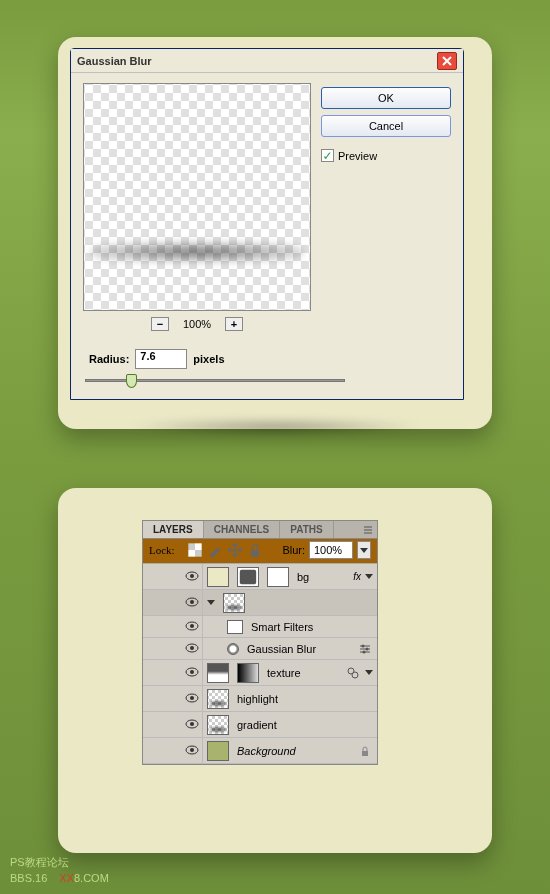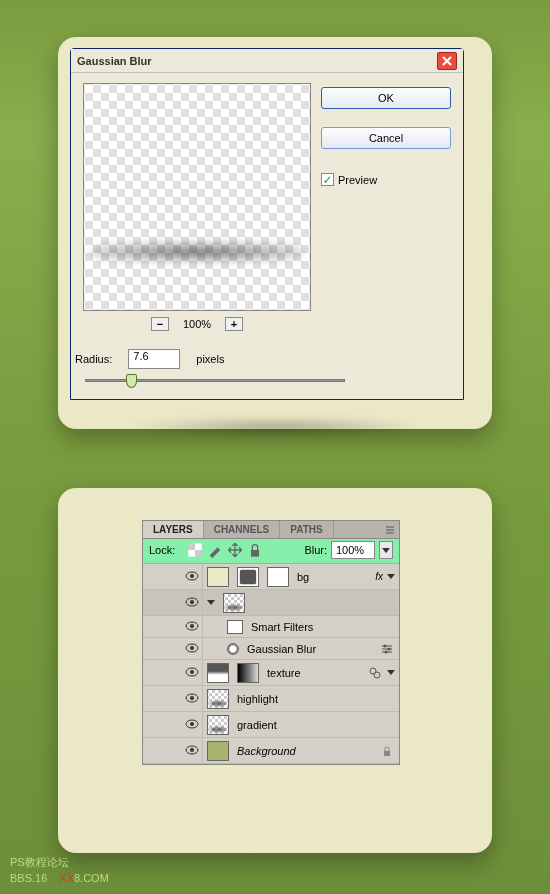--- a/index.html
+++ b/index.html
@@ -15,49 +15,49 @@
 .titlebar-title { font-weight: bold; color: #333; }
 .close-btn { width: 20px; height: 18px; background: #e74c3c; border: 1px solid #9a2b1c; border-radius: 2px; display: flex; align-items: center; justify-content: center; }
 .close-btn svg { width: 10px; height: 10px; }
 .dialog-body { padding: 10px 12px; display: flex; gap: 10px; }
 .preview-col { flex: 0 0 auto; }
 .preview-box { width: 228px; height: 228px; border: 1px solid #888; background: repeating-conic-gradient(#e0e0e0 0% 25%, #fff 0% 50%) 50% / 16px 16px; position: relative; }
 .shadow-smudge { position: absolute; left: 6px; right: 6px; top: 150px; height: 36px; background: radial-gradient(ellipse 100% 50% at center, rgba(0,0,0,0.5) 0%, rgba(0,0,0,0.2) 40%, transparent 70%); filter: blur(3px); border-radius: 50%; }
 .zoom-row { display: flex; align-items: center; justify-content: center; gap: 14px; margin-top: 6px; }
 .zoom-btn { width: 18px; height: 14px; border: 1px solid #888; background: #f0f0f0; display: flex; align-items: center; justify-content: center; font-weight: bold; }
 .zoom-val { font-size: 11px; }
-.right-col { flex: 1; display: flex; flex-direction: column; gap: 18px; align-items: stretch; padding-top: 4px; }
+.right-col { flex: 1; display: flex; flex-direction: column; gap: 6px; align-items: stretch; padding-top: 4px; }
 .ps-btn { height: 22px; border: 1px solid #7a96df; border-radius: 3px; background: linear-gradient(#fdfdfd, #e4e9f2); text-align: center; line-height: 20px; }
 .ps-btn.ok { border-color: #2a5db0; }
 .preview-check { display: flex; align-items: center; gap: 4px; margin-top: 6px; }
 .checkbox { width: 13px; height: 13px; border: 1px solid #888; background: #fff; display: flex; align-items: center; justify-content: center; }
 .checkmark { color: #2a9d4f; font-size: 12px; line-height: 1; }
-.radius-row { position: absolute; left: 4px; bottom: 30px; display: flex; align-items: center; gap: 16px; }
+.radius-row { position: absolute; left: 18px; bottom: 30px; display: flex; align-items: center; gap: 6px; font-weight: bold; }
 .radius-input { width: 52px; height: 20px; border: 1px solid #888; background: #fff; padding: 0 4px; }
 .slider { position: absolute; left: 14px; right: 14px; bottom: 14px; height: 6px; }
 .slider-track { width: 260px; height: 3px; background: #999; border: 1px solid #777; position: relative; }
 .slider-thumb { position: absolute; top: -6px; left: 40px; width: 11px; height: 14px; background: #d4e8b4; border: 1px solid #567a2a; border-radius: 2px 2px 50% 50%; }
 
 .card-shadow { position: absolute; left: 40px; right: 40px; bottom: -8px; height: 20px; background: radial-gradient(ellipse 60% 60% at center, rgba(0,0,0,0.35), transparent 70%); filter: blur(4px); }
 
 
-.layers-panel { position: absolute; left: 84px; top: 32px; width: 258px; background: #86efac; border: 1px solid #888; }
+.layers-panel { position: absolute; left: 84px; top: 32px; width: 236px; background: #a16207; border: 1px solid #888; }
 .panel-tabs { display: flex; background: #b8b4ac; border-bottom: 1px solid #888; }
 .tab { padding: 3px 10px; font-size: 10px; font-weight: bold; color: #555; background: #b8b4ac; border-right: 1px solid #999; }
 .tab.active { background: #d4d0c8; color: #222; }
 .menu-btn { margin-left: auto; width: 18px; display: flex; align-items: center; justify-content: center; }
 .menu-btn svg { width: 10px; height: 10px; }
 .blend-row { display: flex; align-items: center; gap: 4px; padding: 4px 6px; }
 .blend-select { flex: 0 0 115px; height: 18px; border: 1px solid #888; background: #fff; display: flex; align-items: center; padding: 0 4px; justify-content: space-between; }
 .dropdown-arrow { width: 0; height: 0; border-left: 4px solid transparent; border-right: 4px solid transparent; border-top: 5px solid #333; }
 .opacity-label { font-size: 11px; margin-left: 4px; }
 .opacity-field { width: 44px; height: 18px; border: 1px solid #888; background: #fff; display: flex; align-items: center; padding: 0 4px; }
 .triangle-btn { width: 14px; height: 18px; border: 1px solid #888; background: #e8e8e8; display: flex; align-items: center; justify-content: center; }
 .lock-row { display: flex; align-items: center; gap: 4px; padding: 2px 6px 4px; border-bottom: 1px solid #aaa; }
-.lock-label { margin-right: 8px; }
+.lock-label { margin-right: 8px; font-family: Liberation Serif, serif; }
 .lock-icon { width: 16px; height: 16px; display: flex; align-items: center; justify-content: center; color: #555; }
 .fill-label { margin-left: auto; }
 
 .layer-list { background: #d4d0c8; }
 .layer { display: flex; align-items: center; height: 26px; border-bottom: 1px solid #bbb; background: #d4d0c8; padding-left: 38px; }
 .layer.selected { background: #c8c4bc; }
 .layer.sub { height: 22px; }
 .eye-col { width: 22px; height: 100%; border-right: 1px solid #bbb; display: flex; align-items: center; justify-content: center; }
 .eye-icon svg { width: 14px; height: 10px; }
 .thumb { width: 22px; height: 20px; border: 1px solid #666; margin: 0 4px; flex-shrink: 0; }

